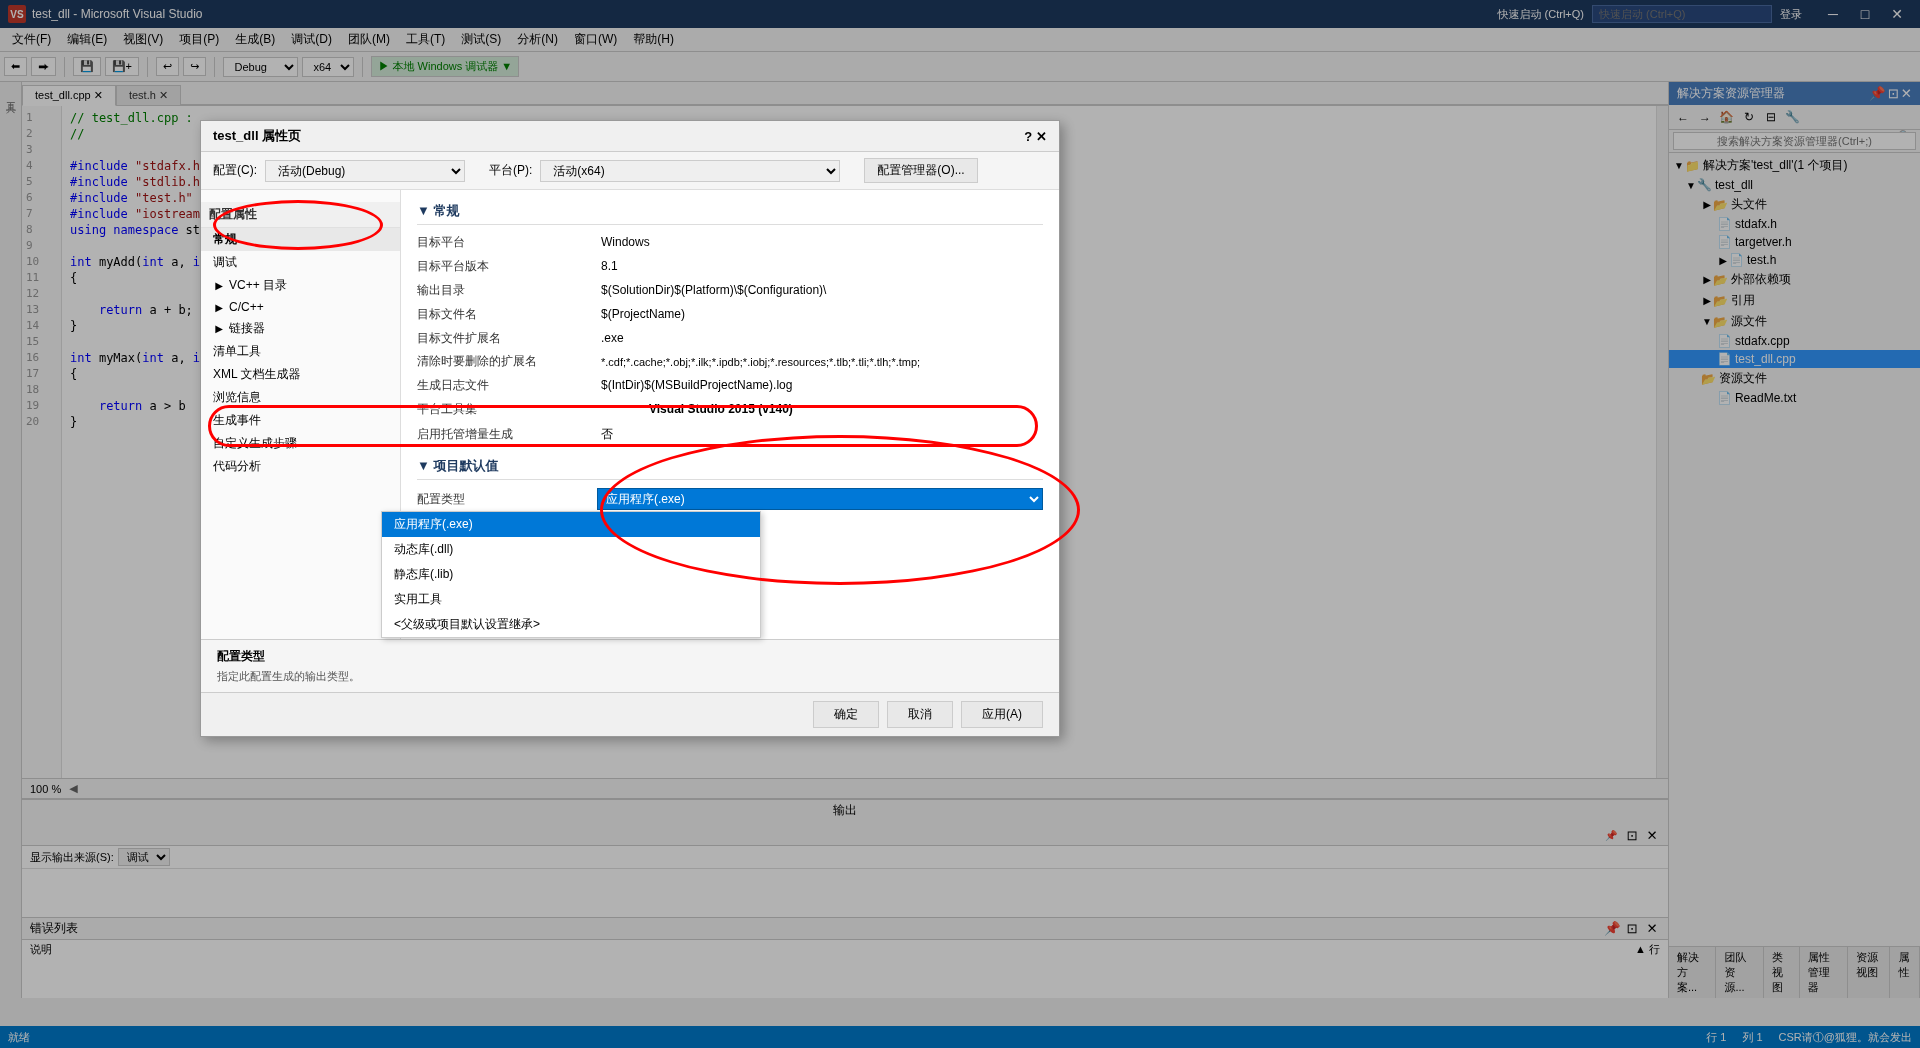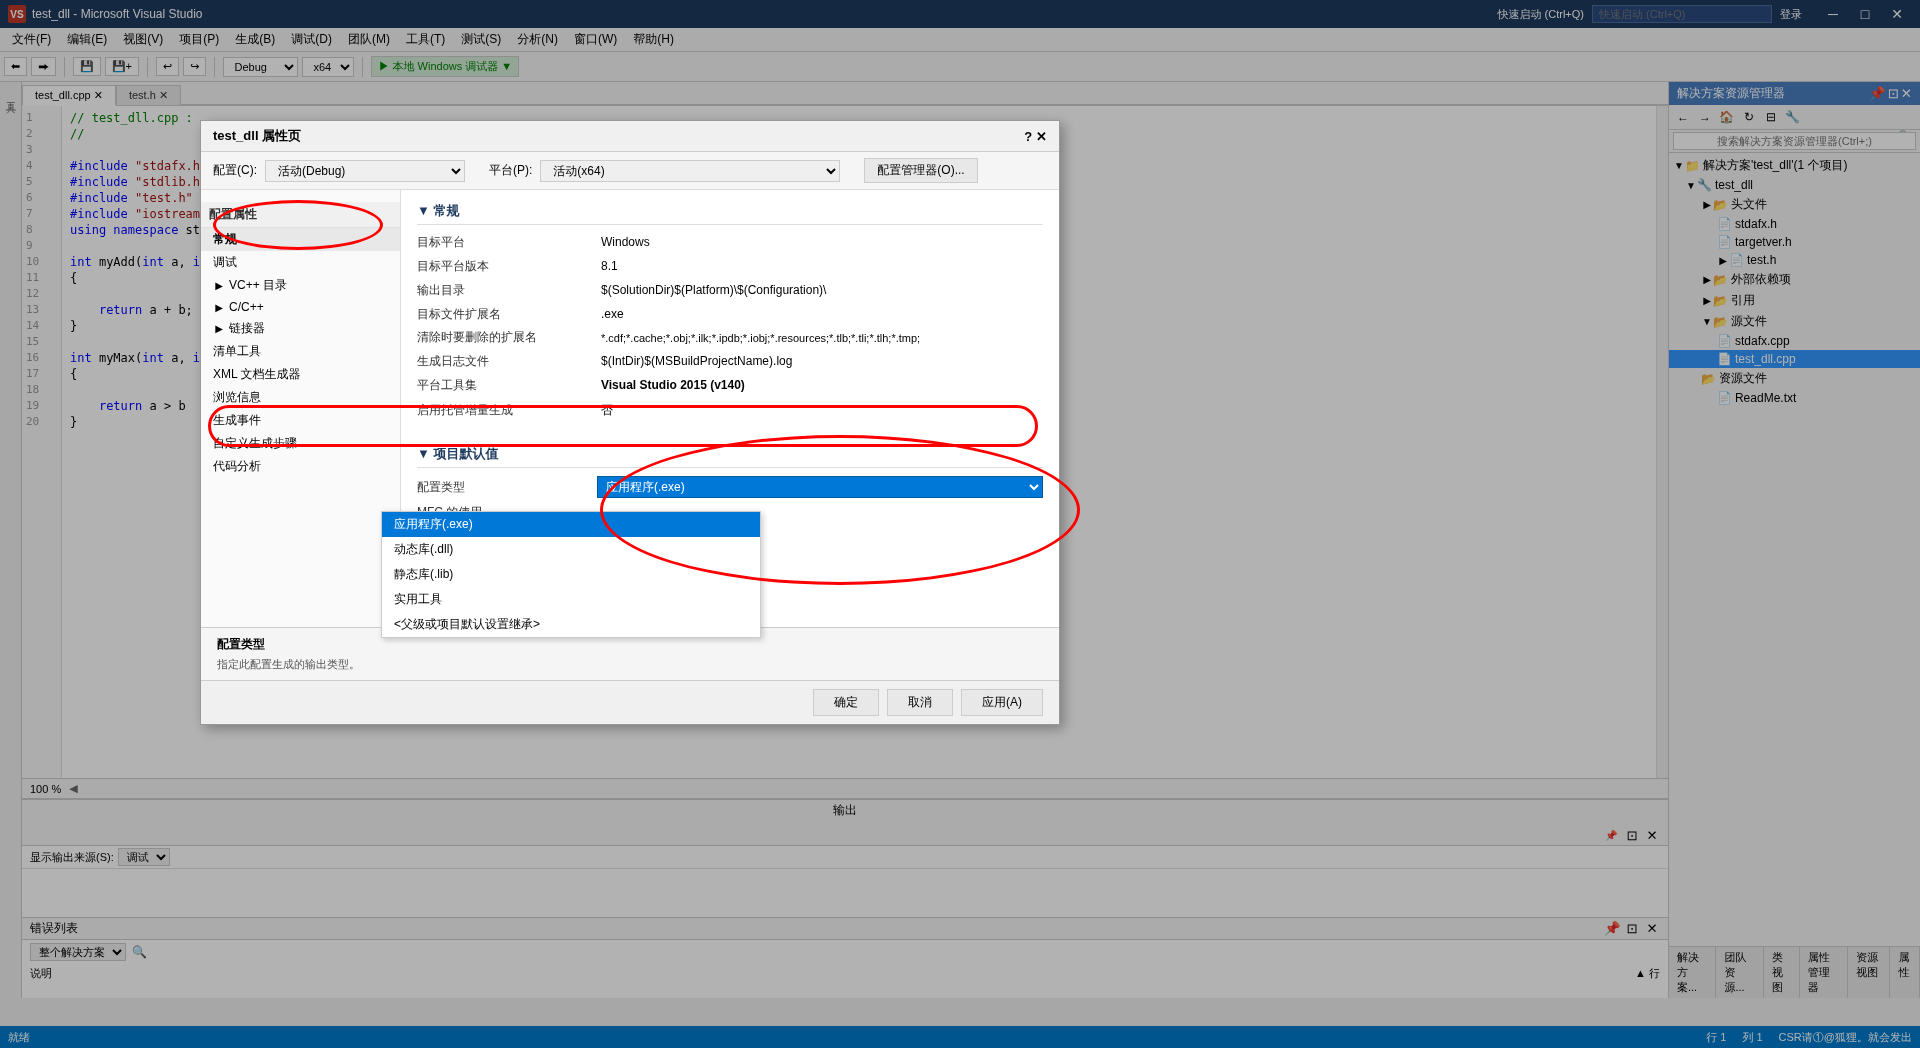--- a/index.html
+++ b/index.html
@@ -69,21 +69,21 @@
     .modal-config-btn { padding: 3px 12px; background: #e8e8e8; border: 1px solid #ccc; cursor: pointer; font-size: 12px; }
     .modal-body { display: flex; min-height: 420px; }
     .modal-tree { width: 200px; border-right: 1px solid #ddd; padding: 8px 0; background: #fafafa; overflow-y: auto; }
     .modal-tree-item { padding: 3px 12px; cursor: pointer; font-size: 12px; display: flex; align-items: center; gap: 4px; }
     .modal-tree-item.selected { background: #e8e8e8; font-weight: bold; }
     .modal-content { flex: 1; padding: 8px 16px; }
     .modal-section { font-size: 13px; font-weight: bold; color: #1e3a5f; margin-bottom: 8px; padding: 4px 0; border-bottom: 1px solid #ddd; }
     .modal-property { display: flex; align-items: center; margin-bottom: 6px; }
     .modal-prop-label { width: 180px; font-size: 12px; color: #333; flex-shrink: 0; }
     .modal-prop-value { flex: 1; font-size: 12px; color: #000; padding: 2px 4px; }
-    .modal-prop-value.bold { font-weight: bold; }
+    .modal-prop-value.bold { font-weight: bold; margin-left: 48px; }
     .modal-prop-select-container { flex: 1; display: flex; align-items: center; position: relative; }
     .modal-prop-select { flex: 1; padding: 2px 4px; border: 1px solid #ccc; font-size: 12px; background: white; }
     .modal-prop-select.highlighted { background: #0078d7; color: white; }
     .modal-footer { border-top: 1px solid #ccc; padding: 8px 16px; background: #f5f5f5; }
     .modal-footer-title { font-size: 12px; font-weight: bold; margin-bottom: 4px; }
     .modal-footer-desc { font-size: 11px; color: #555; }
     .modal-buttons { display: flex; justify-content: flex-end; gap: 8px; padding: 8px 16px; border-top: 1px solid #ccc; background: #f0f0f0; }
     .modal-btn { padding: 4px 20px; border: 1px solid #ccc; background: #e8e8e8; cursor: pointer; font-size: 12px; }
 
     
@@ -238,26 +238,20 @@
       </div>
       <div style="height:80px;">
         <div class="error-header">
           <span>错误列表</span>
           <div style="display:flex; align-items:center; gap:4px; margin-left:auto;">
             <button style="width:16px;height:16px;border:none;background:transparent;cursor:pointer;">📌</button>
             <button style="width:16px;height:16px;border:none;background:transparent;cursor:pointer;">⊡</button>
             <button style="width:16px;height:16px;border:none;background:transparent;cursor:pointer;">✕</button>
           </div>
         </div>
-        <div style="padding:2px 8px; display:flex; align-items:center; gap:4px;">
-          <select style="font-size:11px; padding:1px 4px; border:1px solid #ccc;">
-            <option>整个解决方案</option>
-          </select>
-          <button style="width:20px;height:20px;border:none;background:transparent;cursor:pointer;font-size:12px;">🔍</button>
-        </div>
         <div style="padding:2px 8px; font-size:11px; display:flex; gap:16px; cursor:pointer;">
           <span>说明</span>
           <span style="margin-left:auto; cursor:pointer;">▲ 行</span>
         </div>
       </div>
     </div>
   </div>
 
   <div class="right-panel">
     <div class="solution-explorer">
@@ -435,41 +429,45 @@
         </div>
         <div class="modal-property">
           <span class="modal-prop-label">目标平台版本</span>
           <span class="modal-prop-value">8.1</span>
         </div>
         <div class="modal-property">
           <span class="modal-prop-label">输出目录</span>
           <span class="modal-prop-value">$(SolutionDir)$(Platform)\$(Configuration)\</span>
         </div>
         <div class="modal-property">
+          <span class="modal-prop-label">目标文件名</span>
+          <span class="modal-prop-value">$(ProjectName)</span>
+        </div>
+        <div class="modal-property">
           <span class="modal-prop-label">目标文件扩展名</span>
           <span class="modal-prop-value">.exe</span>
         </div>
         <div class="modal-property">
           <span class="modal-prop-label">清除时要删除的扩展名</span>
           <span class="modal-prop-value" style="font-size:11px;">*.cdf;*.cache;*.obj;*.ilk;*.ipdb;*.iobj;*.resources;*.tlb;*.tli;*.tlh;*.tmp;</span>
         </div>
         <div class="modal-property">
           <span class="modal-prop-label">生成日志文件</span>
           <span class="modal-prop-value">$(IntDir)$(MSBuildProjectName).log</span>
         </div>
         <div class="modal-property">
           <span class="modal-prop-label">平台工具集</span>
           <span class="modal-prop-value bold">Visual Studio 2015 (v140)</span>
         </div>
         <div class="modal-property">
           <span class="modal-prop-label">启用托管增量生成</span>
           <span class="modal-prop-value">否</span>
         </div>
 
-        <div class="modal-section" style="margin-top:20px;">▼ 项目默认值</div>
+        <div class="modal-section" style="margin-top:8px;">▼ 项目默认值</div>
         <div class="modal-property" style="position:relative;">
           <span class="modal-prop-label">配置类型</span>
           <div class="modal-prop-select-container">
             <select class="modal-prop-select highlighted" style="background:#0078d7; color:white; font-size:12px; padding:2px 4px; border:1px solid #005a9e; width:100%;">
               <option style="background:white;color:black;">应用程序(.exe)</option>
             </select>
           </div>
         </div>
         <div class="modal-property">
           <span class="modal-prop-label">MFC 的使用</span>

